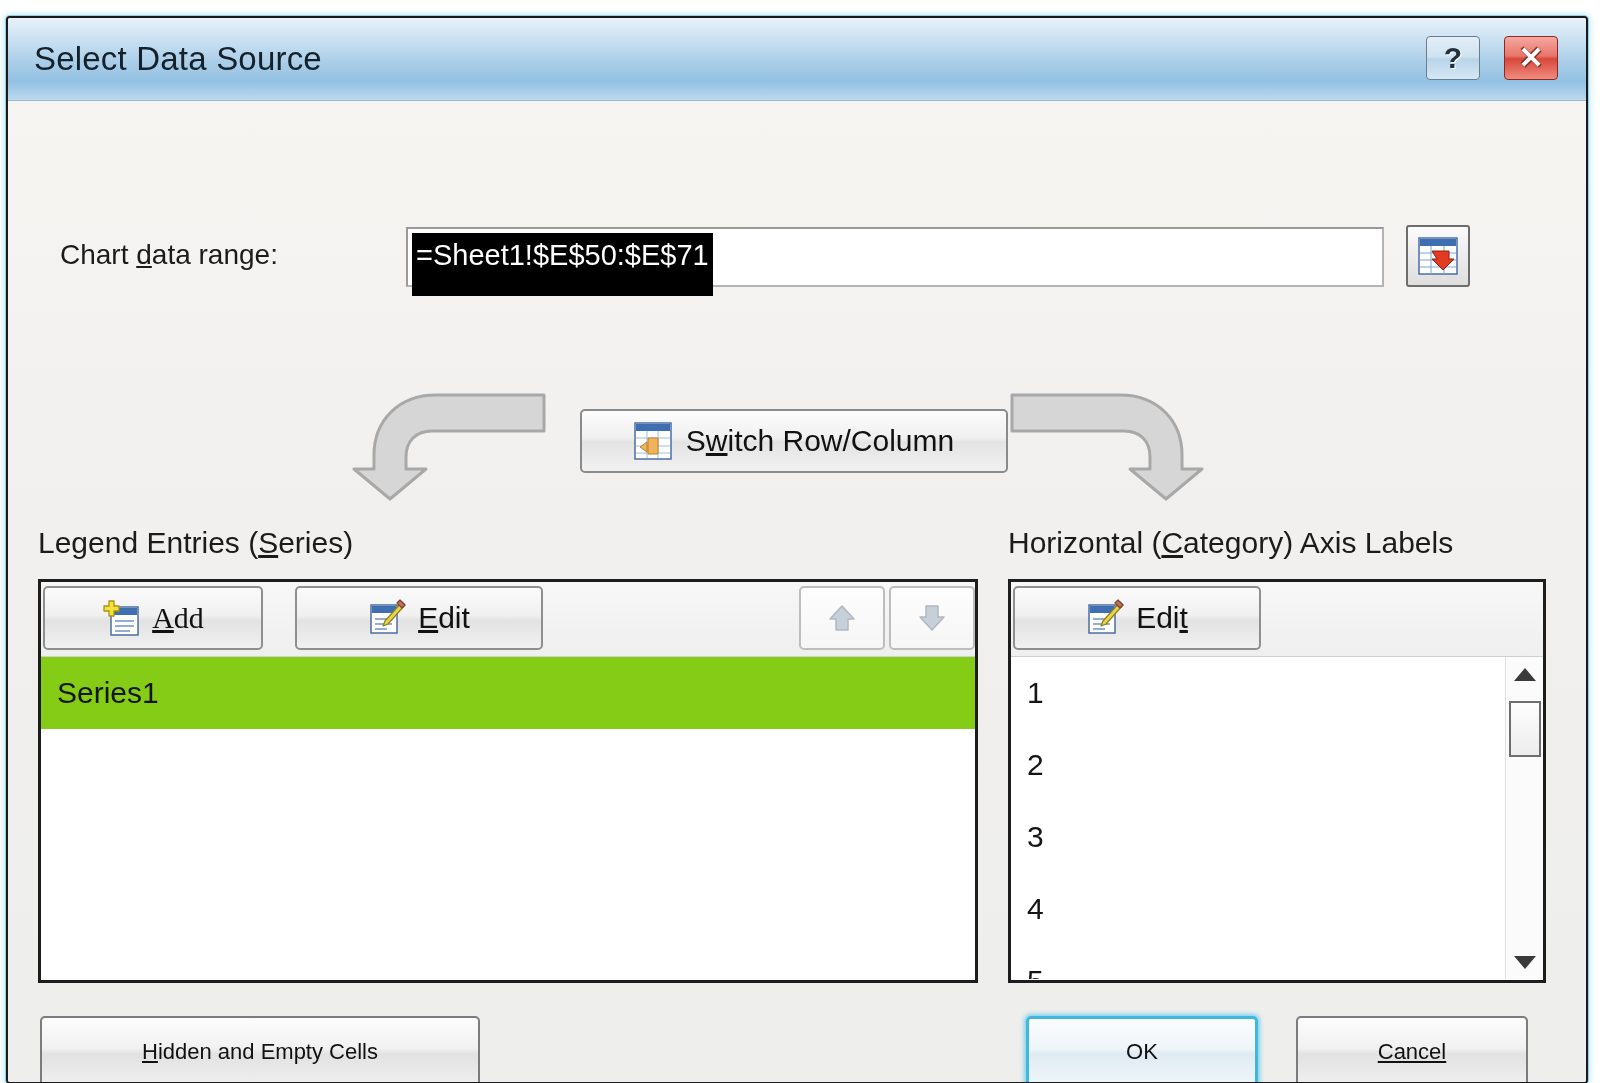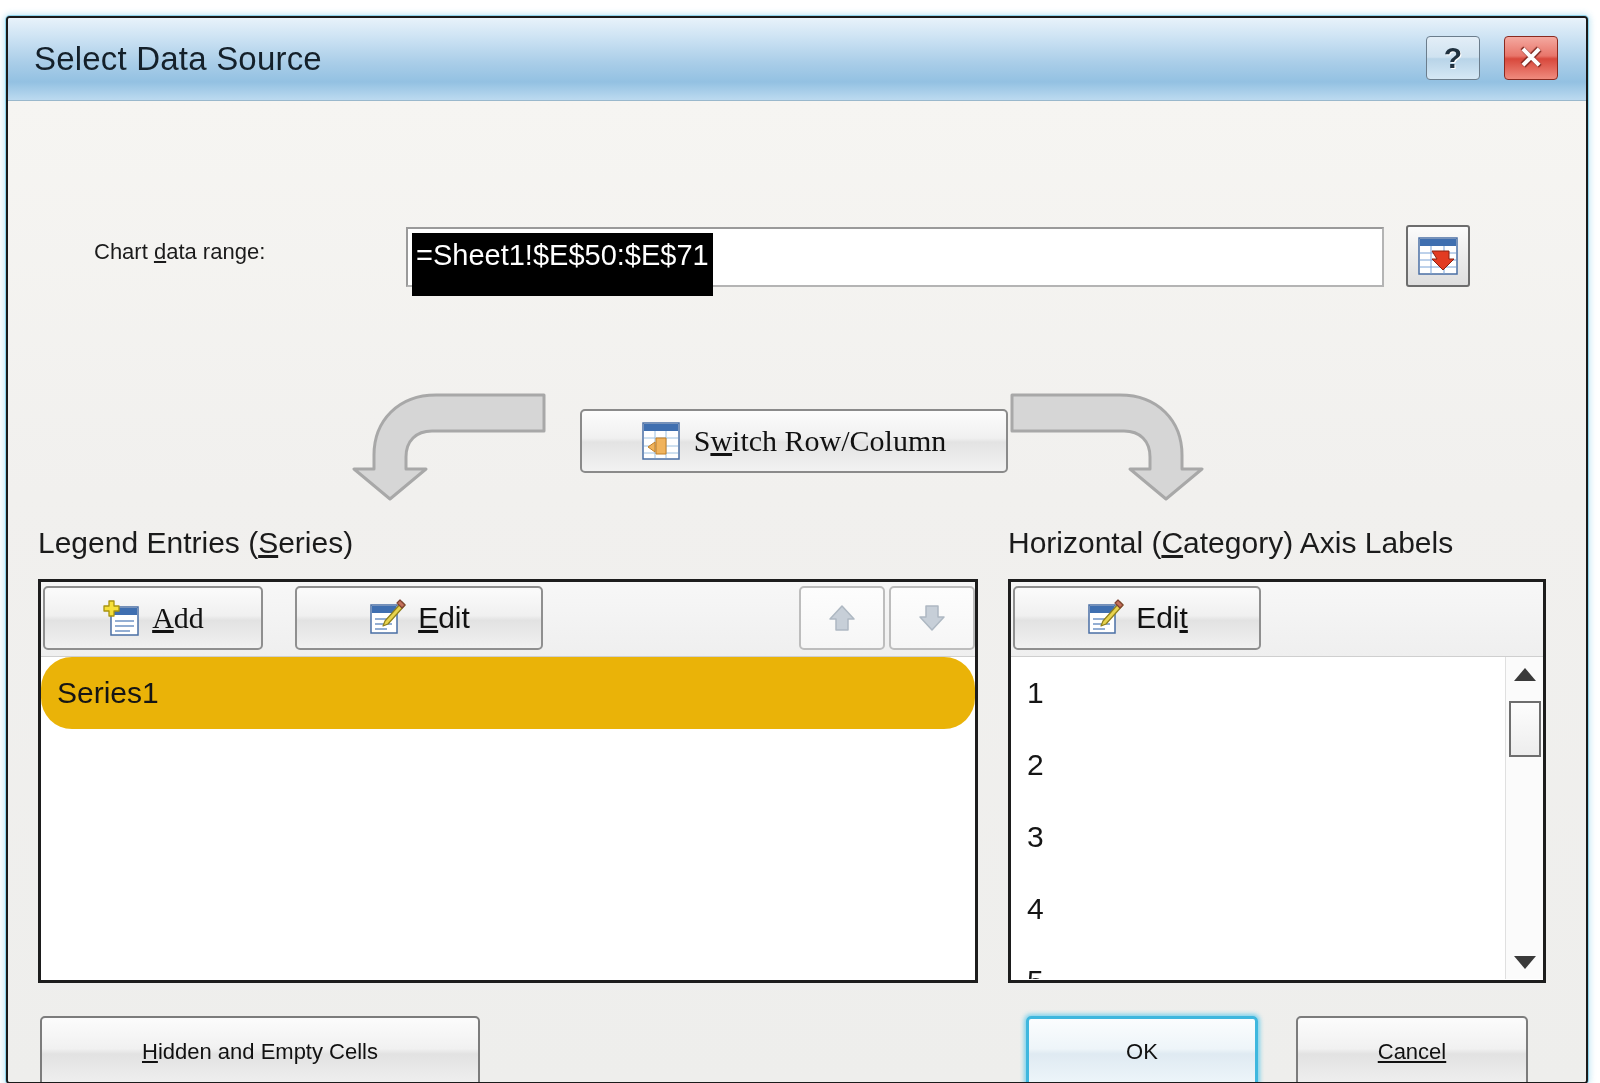--- a/index.html
+++ b/index.html
@@ -92,24 +92,23 @@
     position: relative;
     height: 982px;
     background: linear-gradient(to bottom, #f6f5f2 0%, #f1f0ee 40%, #eeeeec 100%);
   }
 
   
   #range-label {
     position: absolute;
     left: 52px;
     top: 138px;
-    font-size: 22px;
+    font-size: 28px;
     color: #1b1b1b;
     white-space: nowrap;
-    margin-left: 34px;
   }
   #range-input-wrap {
     position: absolute;
     left: 398px;
     top: 126px;
     width: 978px;
     height: 60px;
     box-sizing: border-box;
     background: #ffffff;
     border: 2px solid #b4b4b4;
@@ -163,21 +162,20 @@
     background: linear-gradient(to bottom, #fcfcfc 0%, #f0f0f0 45%, #e3e3e3 52%, #f2f2f2 100%);
     display: flex;
     align-items: center;
     justify-content: center;
     gap: 14px;
   }
   #switch-btn .btn-text {
     font-size: 30px;
     color: #111111;
     white-space: nowrap;
-    font-family: Liberation Serif, serif;
   }
 
   
   .section-heading {
     position: absolute;
     font-size: 30px;
     color: #1b1b1b;
     white-space: nowrap;
   }
   #legend-heading { left: 30px; top: 425px; }
@@ -243,22 +241,21 @@
   .list-row {
     height: 72px;
     display: flex;
     align-items: center;
     padding-left: 16px;
     font-size: 30px;
     color: #151515;
     box-sizing: border-box;
   }
   .list-row.selected {
-    background: #eab308;
-    border-radius: 31px;
+    background: #84cc16;
   }
   #category-list-area {
     position: absolute;
     left: 0; top: 0;
     right: 38px; bottom: 0;
     overflow: hidden;
   }
 
   
   #category-scrollbar {

